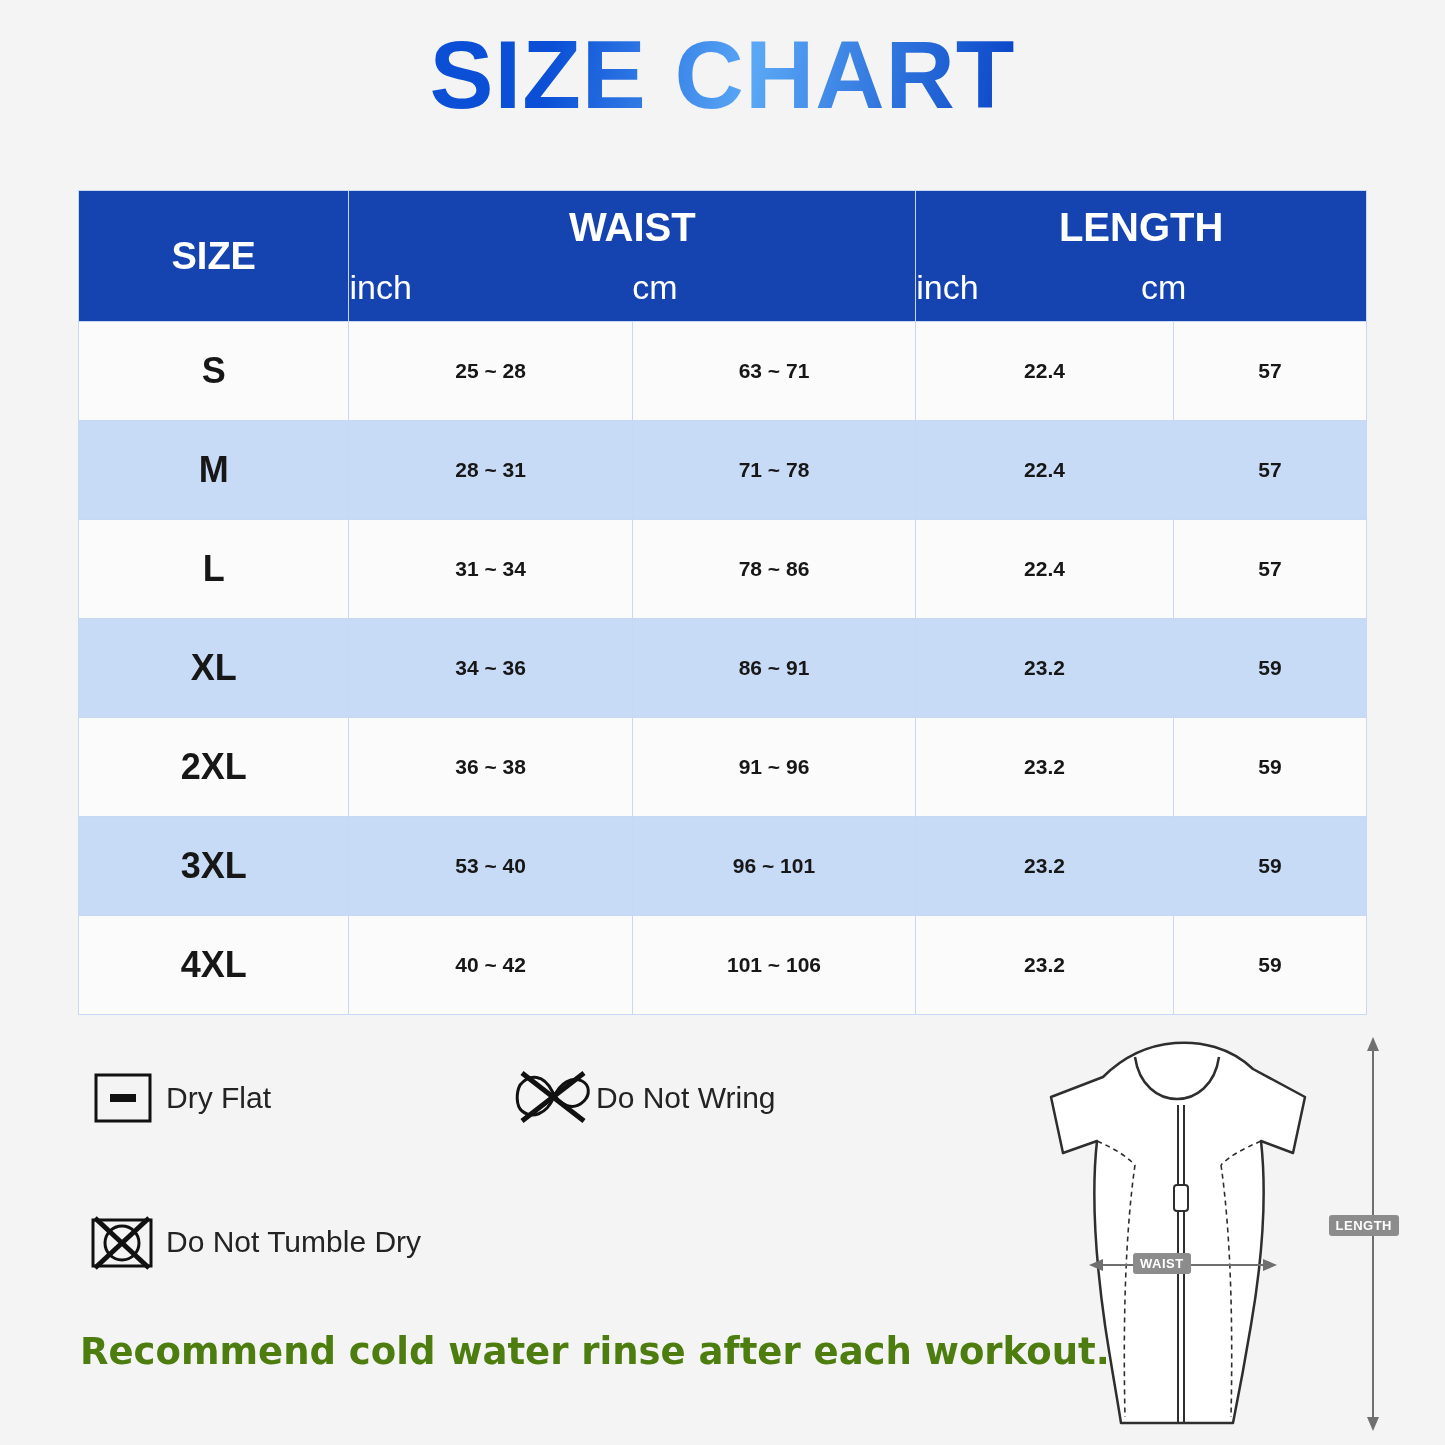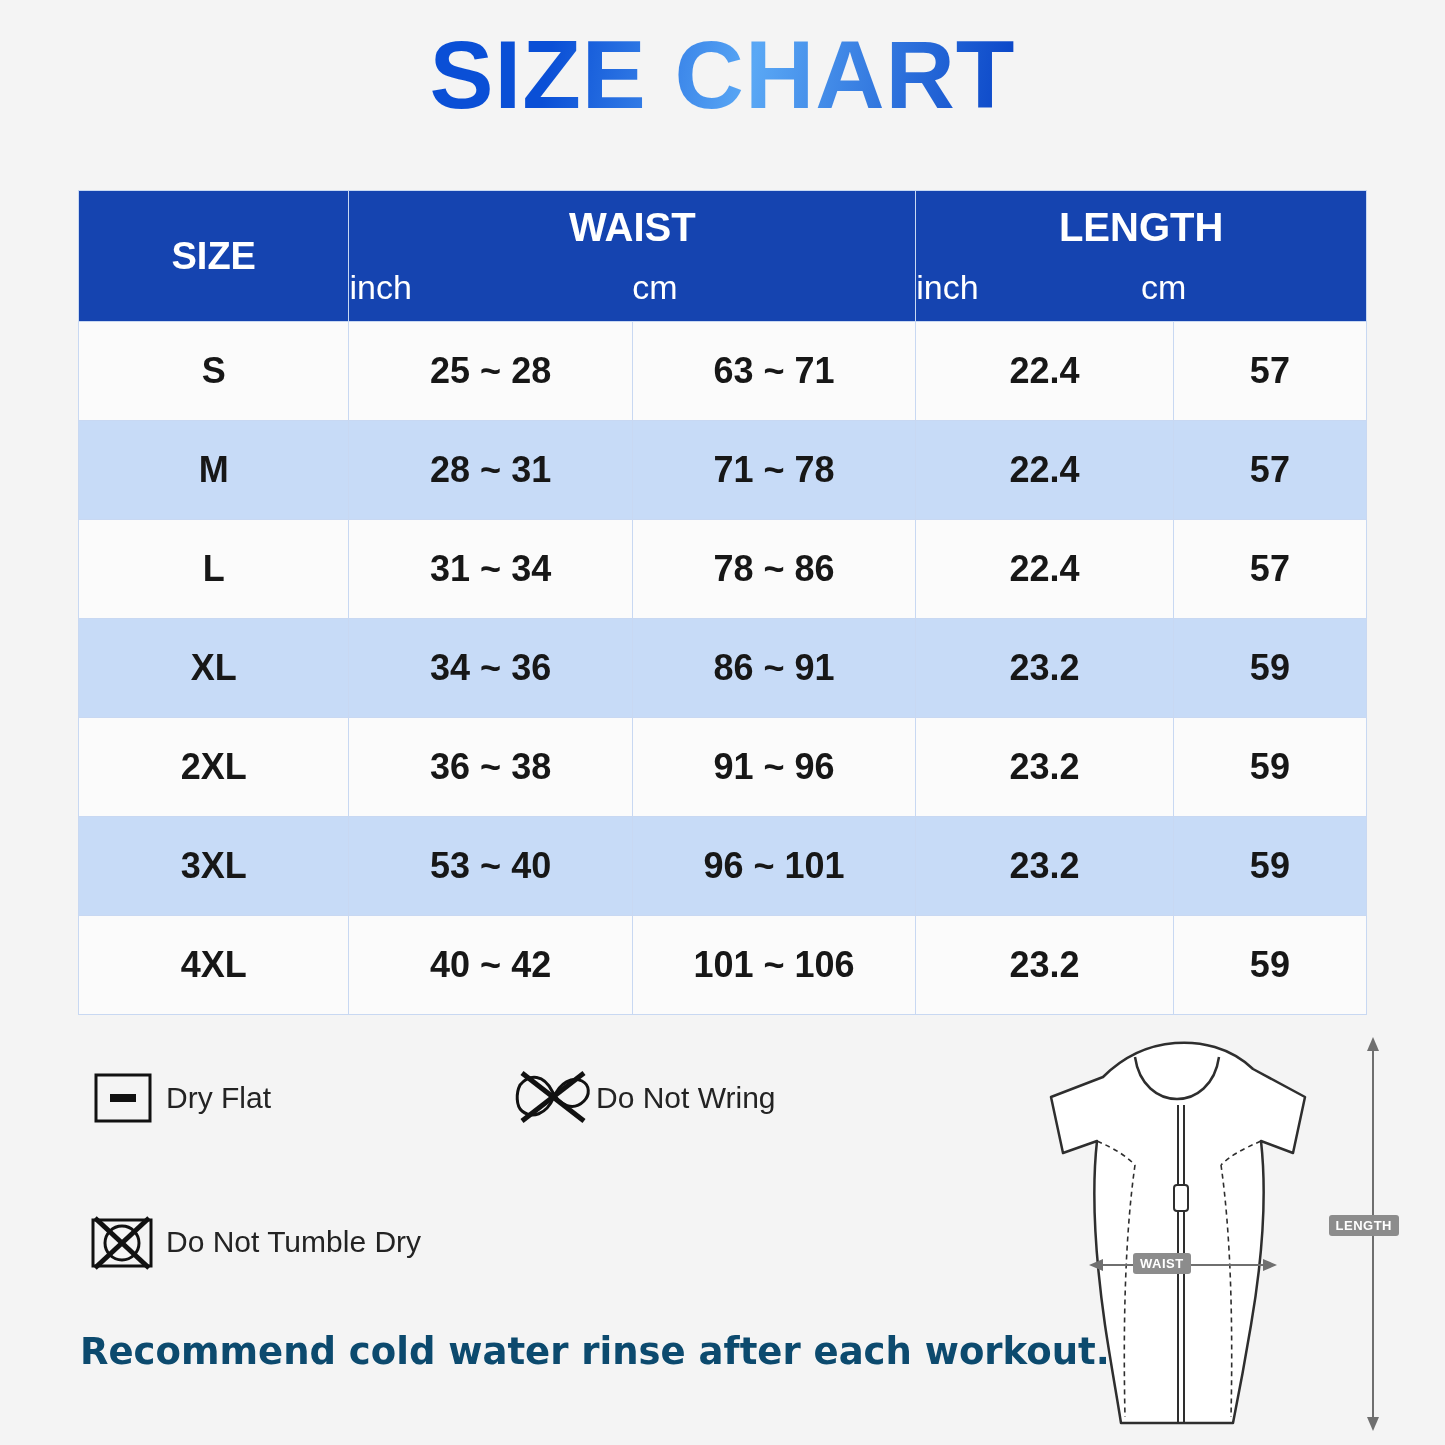--- a/index.html
+++ b/index.html
@@ -86,21 +86,21 @@
   }
   .unit-row span {
     flex: 1;
     text-align: left;
     font-size: 34px;
     font-weight: normal;
   }
   tbody td {
     height: 96px;
     text-align: center;
-    font-size: 36px;
+    font-size: 21px;
     font-weight: bold;
     color: #171717;
   }
   tbody tr.odd td { background: #fbfbfb; }
   tbody tr.even td { background: #c7dbf7; }
   tbody td.size-col { font-size: 36px; }
 
   
   .care {
     position: absolute;
@@ -130,21 +130,21 @@
     color: #232323;
   }
 
   
   .note {
     position: absolute;
     left: 80px;
     top: 1330px;
     font-size: 37px;
     font-weight: bold;
-    color: #0c4a6e;
+    color: #4d7c0f;
     font-family: "DejaVu Sans", sans-serif;
   }
 
   
   .garment {
     position: absolute;
     right: 40px;
     top: 1025px;
     width: 430px;
     height: 410px;

